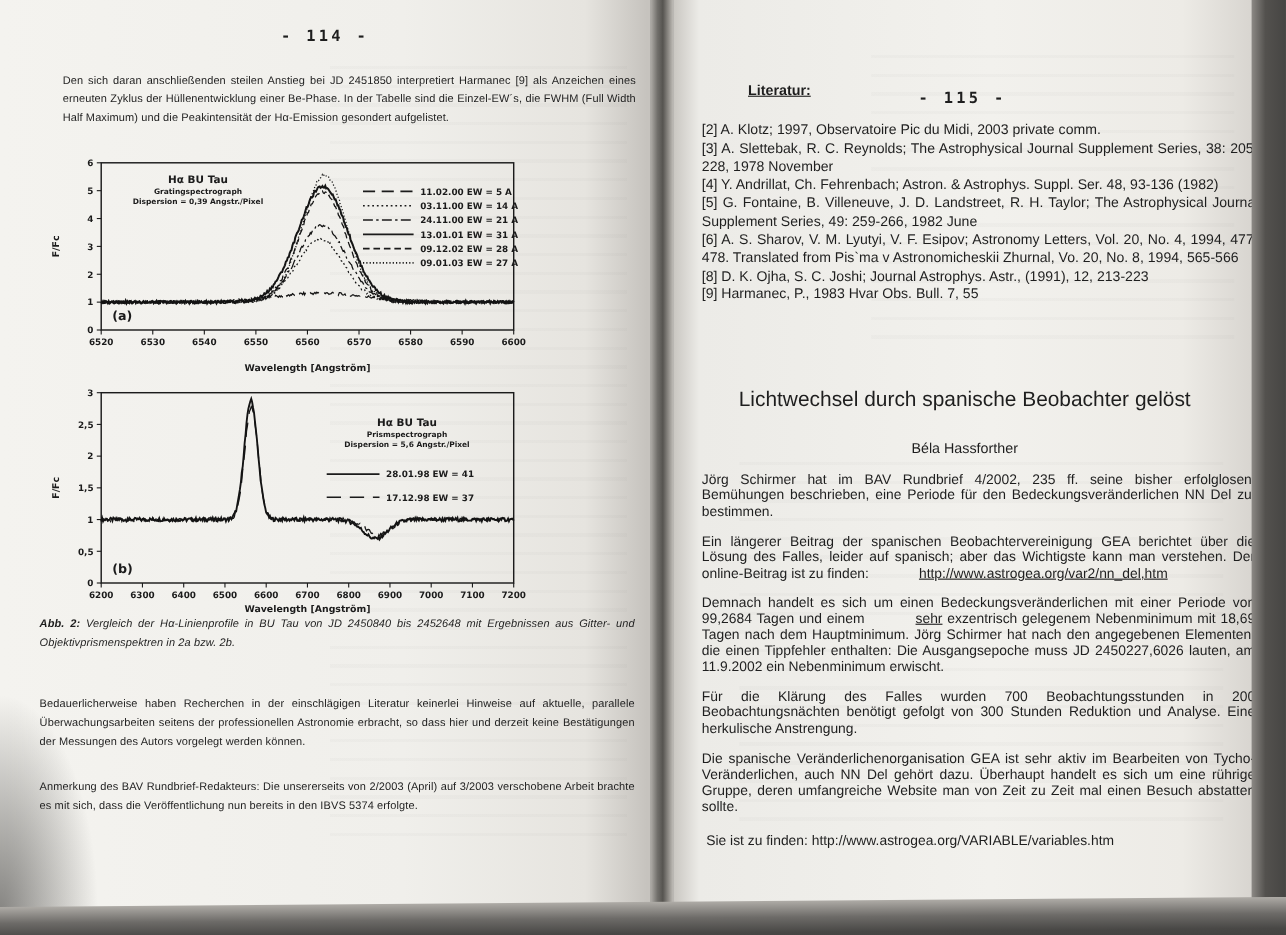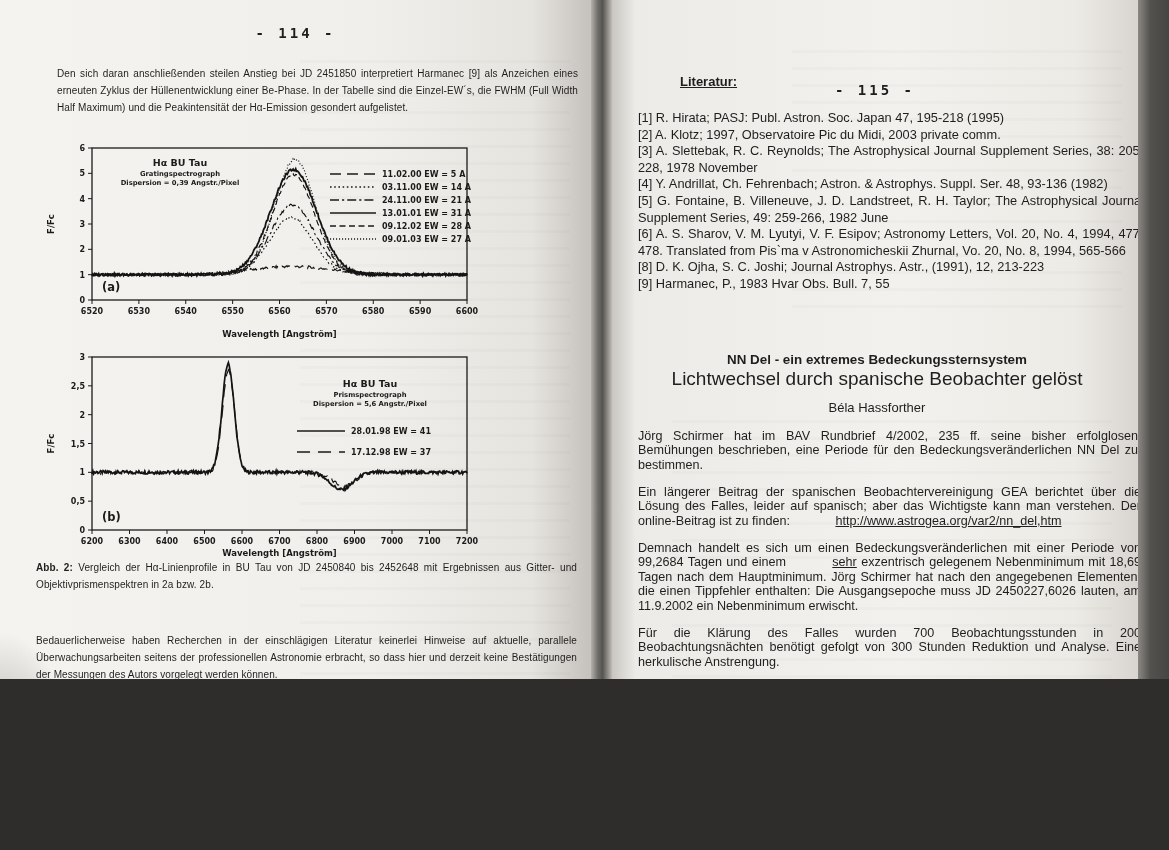--- a/index.html
+++ b/index.html
@@ -1,16 +1,16 @@
 <!DOCTYPE html>
 <html><head>
 <meta charset="utf-8">
 <style>
   html,body{margin:0;padding:0;background:#2e2d2b;}
-  .scan{position:relative;width:1169px;height:679px;overflow:hidden;
+  .scan{position:relative;width:1169px;height:850px;overflow:hidden;
         background:#737373;font-family:"Liberation Sans",sans-serif;color:#1e1e1e;}
 
   
   .page-left{position:absolute;left:0;top:0;width:591px;height:828px;
     background:linear-gradient(90deg,#f4f3ef 0%,#f0efeb 62%,#e6e4df 90%,#c6c3be 99.5%);}
   .page-right{position:absolute;left:612px;top:0;width:526px;height:824px;
     background:linear-gradient(90deg,#c9c6c1 0%,#ecebe7 4.5%,#f2f1ed 55%,#edebe6 88%,#d8d5d0 100%);}
   .gutter{position:absolute;left:591px;top:0;width:21px;height:850px;
     background:linear-gradient(90deg,#b4b1ac,#716f6b 32%,#565450 55%,#908d88 80%,#bfbcb7);}
   .edge-right{position:absolute;left:1138px;top:0;width:31px;height:850px;
@@ -162,50 +162,48 @@
           <text x="57" y="172" class="cpanel">(b)</text>
           <line x1="252" y1="82" x2="300" y2="82" stroke="#1b1b1b" stroke-width="1.5" stroke-dasharray="none"></line>
           <text x="306" y="85" class="clegend">28.01.98 EW = 41</text>
           <path d="M47.0 125.1L47.9 121.9L48.7 124.9L49.6 123.1L50.4 123.8L51.3 123.5L52.1 122.9L53.0 124.5L53.8 123.9L54.7 123.2L55.5 121.7L56.4 122.2L57.2 124.4L58.1 121.6L58.9 122.2L59.8 123.5L60.6 121.9L61.5 123.6L62.3 122.8L63.2 123.9L64.0 122.4L64.9 123.1L65.8 122.8L66.6 123.6L67.5 124.6L68.3 123.9L69.2 123.3L70.0 125.1L70.9 124.5L71.7 123.6L72.6 121.7L73.4 122.6L74.3 124.1L75.1 123.6L76.0 124.4L76.8 123.1L77.7 121.7L78.5 121.9L79.4 123.4L80.2 122.4L81.1 123.0L81.9 121.8L82.8 123.5L83.6 124.3L84.5 122.7L85.4 122.3L86.2 124.1L87.1 123.3L87.9 124.6L88.8 124.7L89.6 124.0L90.5 124.7L91.3 122.3L92.2 123.1L93.0 123.7L93.9 122.0L94.7 123.4L95.6 124.3L96.4 124.0L97.3 124.5L98.1 124.5L99.0 124.8L99.8 122.3L100.7 125.0L101.5 124.8L102.4 124.8L103.3 123.0L104.1 124.2L105.0 123.7L105.8 123.9L106.7 123.8L107.5 123.3L108.4 124.5L109.2 125.0L110.1 124.4L110.9 123.0L111.8 124.5L112.6 122.7L113.5 124.4L114.3 124.9L115.2 122.5L116.0 123.6L116.9 124.8L117.7 124.1L118.6 124.7L119.4 123.8L120.3 123.4L121.1 123.8L122.0 123.5L122.9 121.9L123.7 122.2L124.6 124.6L125.4 123.2L126.3 122.5L127.1 122.4L128.0 122.5L128.8 121.9L129.7 124.6L130.5 124.9L131.4 123.4L132.2 124.1L133.1 121.8L133.9 124.8L134.8 124.5L135.6 123.3L136.5 122.0L137.3 123.9L138.2 123.1L139.0 122.6L139.9 121.8L140.8 124.3L141.6 122.8L142.5 124.9L143.3 125.0L144.2 123.3L145.0 123.5L145.9 123.4L146.7 121.9L147.6 123.7L148.4 121.6L149.3 124.1L150.1 122.4L151.0 121.7L151.8 124.7L152.7 125.1L153.5 122.5L154.4 124.0L155.2 124.3L156.1 121.8L156.9 124.1L157.8 123.6L158.6 122.2L159.5 122.3L160.4 124.9L161.2 123.0L162.1 122.0L162.9 124.2L163.8 121.7L164.6 121.3L165.5 123.0L166.3 121.4L167.2 119.2L168.0 117.8L168.9 115.6L169.7 115.8L170.6 110.4L171.4 105.9L172.3 100.7L173.1 95.9L174.0 89.4L174.8 80.1L175.7 74.7L176.5 65.4L177.4 53.9L178.3 45.3L179.1 35.4L180.0 27.5L180.8 22.6L181.7 19.0L182.5 16.1L183.4 13.6L184.2 16.5L185.1 21.9L185.9 26.0L186.8 34.3L187.6 41.7L188.5 49.7L189.3 59.0L190.2 69.0L191.0 77.3L191.9 87.7L192.7 92.5L193.6 98.4L194.4 104.0L195.3 109.5L196.1 112.6L197.0 117.0L197.9 118.4L198.7 118.0L199.6 121.3L200.4 120.0L201.3 122.3L202.1 121.9L203.0 121.7L203.8 124.8L204.7 124.6L205.5 121.8L206.4 122.5L207.2 123.5L208.1 124.6L208.9 122.9L209.8 124.4L210.6 123.1L211.5 124.7L212.3 121.7L213.2 122.9L214.0 124.0L214.9 122.3L215.8 124.5L216.6 123.4L217.5 123.0L218.3 124.5L219.2 123.3L220.0 123.8L220.9 122.1L221.7 122.8L222.6 124.1L223.4 122.0L224.3 121.7L225.1 123.6L226.0 124.1L226.8 124.3L227.7 122.2L228.5 122.3L229.4 123.0L230.2 124.3L231.1 121.6L231.9 124.7L232.8 122.1L233.6 123.8L234.5 122.9L235.4 123.4L236.2 124.1L237.1 122.5L237.9 123.4L238.8 123.3L239.6 124.8L240.5 123.3L241.3 122.2L242.2 123.7L243.0 122.1L243.9 123.1L244.7 122.5L245.6 123.7L246.4 123.9L247.3 123.0L248.1 124.3L249.0 123.6L249.8 122.9L250.7 123.7L251.5 122.8L252.4 122.6L253.3 123.4L254.1 124.7L255.0 123.9L255.8 123.9L256.7 122.5L257.5 121.8L258.4 123.2L259.2 123.1L260.1 122.5L260.9 124.1L261.8 123.0L262.6 125.1L263.5 121.9L264.3 122.0L265.2 122.5L266.0 124.3L266.9 125.0L267.7 124.6L268.6 123.8L269.4 125.9L270.3 124.2L271.1 123.1L272.0 123.5L272.9 125.3L273.7 127.3L274.6 126.8L275.4 126.0L276.3 126.4L277.1 127.7L278.0 128.7L278.8 128.3L279.7 129.8L280.5 129.7L281.4 130.5L282.2 131.4L283.1 130.9L283.9 133.0L284.8 134.4L285.6 134.7L286.5 136.4L287.3 136.4L288.2 137.4L289.0 137.8L289.9 136.7L290.8 138.5L291.6 139.7L292.5 140.5L293.3 140.5L294.2 139.7L295.0 140.4L295.9 139.2L296.7 139.8L297.6 140.3L298.4 141.0L299.3 138.4L300.1 141.3L301.0 140.0L301.8 137.4L302.7 139.3L303.5 138.2L304.4 135.4L305.2 136.2L306.1 135.0L306.9 133.7L307.8 134.6L308.6 133.4L309.5 131.3L310.4 129.8L311.2 130.8L312.1 129.5L312.9 129.5L313.8 129.0L314.6 127.5L315.5 125.9L316.3 128.3L317.2 127.7L318.0 124.8L318.9 124.2L319.7 124.2L320.6 123.6L321.4 123.8L322.3 125.1L323.1 124.0L324.0 124.8L324.8 123.3L325.7 123.1L326.5 123.3L327.4 122.6L328.3 122.3L329.1 124.0L330.0 122.6L330.8 122.2L331.7 124.1L332.5 121.9L333.4 124.0L334.2 121.7L335.1 123.2L335.9 122.0L336.8 122.1L337.6 122.6L338.5 124.0L339.3 122.2L340.2 123.5L341.0 123.2L341.9 123.2L342.7 124.4L343.6 124.2L344.4 122.8L345.3 122.7L346.1 123.6L347.0 122.3L347.9 123.8L348.7 123.8L349.6 123.5L350.4 122.0L351.3 122.5L352.1 124.4L353.0 123.8L353.8 123.7L354.7 122.1L355.5 123.3L356.4 124.7L357.2 122.3L358.1 124.6L358.9 123.3L359.8 124.6L360.6 122.0L361.5 122.4L362.3 121.8L363.2 123.8L364.0 122.0L364.9 122.9L365.8 124.0L366.6 121.9L367.5 123.6L368.3 123.6L369.2 122.0L370.0 123.4L370.9 121.8L371.7 125.0L372.6 124.9L373.4 124.1L374.3 124.6L375.1 122.2L376.0 124.1L376.8 121.7L377.7 122.8L378.5 122.2L379.4 123.2L380.2 124.3L381.1 124.3L381.9 124.3L382.8 124.2L383.6 124.4L384.5 122.8L385.4 123.2L386.2 122.2L387.1 122.5L387.9 124.6L388.8 122.5L389.6 123.1L390.5 122.9L391.3 123.5L392.2 123.0L393.0 125.0L393.9 122.4L394.7 122.1L395.6 123.6L396.4 123.8L397.3 124.4L398.1 122.4L399.0 122.0L399.8 124.1L400.7 122.9L401.5 122.0L402.4 122.4L403.3 123.2L404.1 122.8L405.0 123.8L405.8 123.7L406.7 123.9L407.5 122.5L408.4 124.9L409.2 123.9L410.1 123.0L410.9 122.1L411.8 121.7L412.6 122.3L413.5 122.2L414.3 124.8L415.2 124.7L416.0 124.2L416.9 122.5L417.7 124.9L418.6 123.0L419.4 122.8L420.3 122.6L421.1 122.6L422.0 124.3" fill="none" stroke="#141414" stroke-width="1.7" stroke-dasharray="none"></path>
           <line x1="252" y1="103" x2="300" y2="103" stroke="#1b1b1b" stroke-width="1.5" stroke-dasharray="13,8"></line>
           <text x="306" y="106" class="clegend">17.12.98 EW = 37</text>
           <path d="M47.0 124.4L47.9 122.5L48.7 123.1L49.6 123.5L50.4 124.1L51.3 122.2L52.1 122.5L53.0 123.3L53.8 123.3L54.7 123.3L55.5 125.0L56.4 123.0L57.2 122.9L58.1 123.7L58.9 122.1L59.8 123.9L60.6 123.6L61.5 124.2L62.3 121.6L63.2 122.6L64.0 122.1L64.9 122.1L65.8 124.9L66.6 122.9L67.5 121.8L68.3 124.3L69.2 122.4L70.0 124.5L70.9 121.9L71.7 124.4L72.6 123.9L73.4 123.1L74.3 123.8L75.1 123.7L76.0 123.1L76.8 124.7L77.7 122.9L78.5 121.7L79.4 124.2L80.2 124.2L81.1 122.4L81.9 122.1L82.8 122.8L83.6 124.8L84.5 123.3L85.4 122.3L86.2 122.5L87.1 124.8L87.9 123.6L88.8 121.7L89.6 121.9L90.5 123.4L91.3 123.8L92.2 123.4L93.0 124.8L93.9 121.9L94.7 124.0L95.6 123.9L96.4 122.9L97.3 123.0L98.1 123.3L99.0 124.1L99.8 121.8L100.7 121.8L101.5 124.6L102.4 122.6L103.3 124.8L104.1 121.6L105.0 123.2L105.8 123.7L106.7 123.0L107.5 123.5L108.4 123.5L109.2 125.0L110.1 122.5L110.9 123.9L111.8 124.2L112.6 122.2L113.5 121.7L114.3 124.1L115.2 124.8L116.0 123.2L116.9 123.8L117.7 122.7L118.6 122.4L119.4 122.9L120.3 122.9L121.1 124.6L122.0 123.5L122.9 123.1L123.7 124.5L124.6 124.1L125.4 121.8L126.3 122.9L127.1 122.8L128.0 122.2L128.8 123.8L129.7 122.2L130.5 123.5L131.4 124.1L132.2 123.0L133.1 124.9L133.9 123.8L134.8 122.0L135.6 124.4L136.5 121.9L137.3 122.8L138.2 122.4L139.0 124.8L139.9 122.7L140.8 121.8L141.6 123.1L142.5 123.2L143.3 122.9L144.2 122.9L145.0 121.7L145.9 121.9L146.7 125.0L147.6 122.2L148.4 121.9L149.3 124.0L150.1 124.6L151.0 121.6L151.8 123.0L152.7 122.5L153.5 123.0L154.4 122.4L155.2 123.0L156.1 124.0L156.9 124.4L157.8 124.7L158.6 123.7L159.5 121.9L160.4 123.6L161.2 124.0L162.1 124.8L162.9 124.7L163.8 122.7L164.6 122.5L165.5 122.7L166.3 122.2L167.2 122.3L168.0 121.1L168.9 116.5L169.7 117.5L170.6 114.2L171.4 109.6L172.3 105.5L173.1 100.8L174.0 95.5L174.8 87.5L175.7 77.8L176.5 71.0L177.4 63.1L178.3 54.4L179.1 43.2L180.0 37.7L180.8 31.6L181.7 25.3L182.5 23.6L183.4 20.6L184.2 21.9L185.1 25.4L185.9 27.8L186.8 35.9L187.6 42.2L188.5 49.2L189.3 57.8L190.2 69.4L191.0 75.0L191.9 83.9L192.7 93.3L193.6 99.5L194.4 104.2L195.3 107.4L196.1 113.6L197.0 114.0L197.9 116.0L198.7 119.8L199.6 120.6L200.4 122.4L201.3 122.8L202.1 123.4L203.0 122.0L203.8 122.4L204.7 124.0L205.5 122.2L206.4 123.2L207.2 122.9L208.1 122.5L208.9 125.0L209.8 122.4L210.6 122.9L211.5 121.8L212.3 122.2L213.2 122.3L214.0 122.6L214.9 122.3L215.8 123.1L216.6 123.7L217.5 122.9L218.3 123.3L219.2 121.9L220.0 122.6L220.9 124.7L221.7 124.1L222.6 122.0L223.4 122.9L224.3 121.9L225.1 124.8L226.0 124.6L226.8 124.8L227.7 124.9L228.5 124.2L229.4 123.2L230.2 123.2L231.1 123.6L231.9 123.6L232.8 121.8L233.6 124.7L234.5 122.2L235.4 122.4L236.2 121.7L237.1 122.3L237.9 122.1L238.8 123.0L239.6 123.7L240.5 123.3L241.3 123.4L242.2 122.5L243.0 124.3L243.9 123.0L244.7 123.7L245.6 124.3L246.4 122.3L247.3 123.2L248.1 122.4L249.0 124.2L249.8 124.1L250.7 123.0L251.5 121.7L252.4 121.9L253.3 122.5L254.1 124.8L255.0 121.7L255.8 123.1L256.7 124.4L257.5 122.6L258.4 124.3L259.2 124.5L260.1 124.2L260.9 124.9L261.8 123.4L262.6 124.4L263.5 123.5L264.3 123.8L265.2 125.2L266.0 124.0L266.9 121.9L267.7 123.4L268.6 124.7L269.4 124.0L270.3 123.2L271.1 124.3L272.0 125.3L272.9 123.4L273.7 124.1L274.6 125.4L275.4 124.8L276.3 125.8L277.1 125.6L278.0 127.0L278.8 127.6L279.7 127.2L280.5 127.7L281.4 127.4L282.2 126.9L283.1 129.6L283.9 130.6L284.8 129.3L285.6 129.7L286.5 129.1L287.3 131.6L288.2 133.5L289.0 132.4L289.9 132.2L290.8 132.5L291.6 134.2L292.5 135.7L293.3 136.1L294.2 135.4L295.0 135.0L295.9 136.3L296.7 137.8L297.6 138.0L298.4 137.3L299.3 137.1L300.1 137.9L301.0 136.2L301.8 137.7L302.7 136.2L303.5 134.6L304.4 134.9L305.2 135.1L306.1 134.9L306.9 133.0L307.8 132.9L308.6 134.3L309.5 130.7L310.4 130.2L311.2 130.5L312.1 131.7L312.9 130.8L313.8 130.5L314.6 127.9L315.5 126.7L316.3 126.1L317.2 127.6L318.0 125.6L318.9 124.7L319.7 127.2L320.6 125.5L321.4 125.5L322.3 126.4L323.1 125.3L324.0 124.9L324.8 125.3L325.7 122.7L326.5 123.1L327.4 122.3L328.3 124.6L329.1 123.1L330.0 123.8L330.8 124.7L331.7 122.5L332.5 123.0L333.4 124.8L334.2 124.7L335.1 123.6L335.9 124.8L336.8 122.7L337.6 122.3L338.5 124.0L339.3 121.9L340.2 124.0L341.0 124.5L341.9 121.7L342.7 124.5L343.6 124.6L344.4 122.6L345.3 123.0L346.1 122.7L347.0 123.4L347.9 122.5L348.7 122.4L349.6 123.8L350.4 123.8L351.3 124.4L352.1 123.5L353.0 123.9L353.8 124.1L354.7 122.7L355.5 122.4L356.4 123.1L357.2 124.9L358.1 123.7L358.9 121.7L359.8 123.0L360.6 122.8L361.5 122.2L362.3 122.0L363.2 122.9L364.0 123.2L364.9 122.0L365.8 121.7L366.6 123.8L367.5 122.4L368.3 122.6L369.2 122.5L370.0 124.8L370.9 122.9L371.7 123.9L372.6 123.8L373.4 122.3L374.3 122.8L375.1 123.6L376.0 122.2L376.8 124.6L377.7 124.0L378.5 123.6L379.4 124.3L380.2 124.5L381.1 122.8L381.9 123.2L382.8 121.7L383.6 124.3L384.5 122.5L385.4 122.8L386.2 122.7L387.1 123.5L387.9 122.6L388.8 123.7L389.6 122.5L390.5 124.0L391.3 124.9L392.2 122.2L393.0 121.7L393.9 123.1L394.7 123.9L395.6 122.4L396.4 123.8L397.3 122.4L398.1 124.7L399.0 122.0L399.8 124.2L400.7 124.5L401.5 121.8L402.4 122.1L403.3 122.0L404.1 123.4L405.0 124.8L405.8 123.8L406.7 122.8L407.5 124.5L408.4 122.8L409.2 122.5L410.1 122.1L410.9 123.9L411.8 122.2L412.6 121.7L413.5 123.0L414.3 123.9L415.2 122.3L416.0 123.4L416.9 123.8L417.7 121.7L418.6 122.9L419.4 123.2L420.3 122.4L421.1 122.5L422.0 123.4" fill="none" stroke="#141414" stroke-width="1.15" stroke-dasharray="13,8"></path>
         </svg>
     </div>
 
-    <p class="body-text abs" style="left:36px;top:560px;width:541px;">
+    <p class="body-text abs" style="left:36px;top:560px;width:541px;font-style:italic;">
       <span class="b">Abb. 2:</span><span> Vergleich der Hα-Linienprofile in BU Tau von JD 2450840 bis 2452648 mit Ergebnissen aus Gitter- und Objektivprismenspektren in 2a bzw. 2b.</span>
     </p>
 
     <p class="body-text abs" style="left:36px;top:633px;width:541px;">Bedauerlicherweise haben Recherchen in der einschlägigen Literatur keinerlei Hinweise auf aktuelle, parallele Überwachungsarbeiten seitens der professionellen Astronomie erbracht, so dass hier und derzeit keine Bestätigungen der Messungen des Autors vorgelegt werden können.</p>
 
     <p class="body-text abs" style="left:36px;top:708px;width:541px;">Anmerkung des BAV Rundbrief-Redakteurs: Die unsererseits von 2/2003 (April) auf 3/2003 verschobene Arbeit brachte es mit sich, dass die Veröffentlichung nun bereits in den IBVS 5374 erfolgte.</p>
   </div>
 
   <div class="page-right">
     <div class="bleed" style="left:180px;top:50px;width:330px;height:260px;"></div>
     <div class="bleed" style="left:60px;top:420px;width:440px;height:330px;"></div>
 
     <div class="pagenum abs" style="top:38px;left:0;margin-top:44px;">- 115 -</div>
 
     <p class="abs b u" style="left:26px;top:74px;font-size:13px;">Literatur:</p>
 
     <div class="abs" style="left:26px;top:110px;width:506px;">
-        <p class="ref">[1] R. Hirata; PASJ: Publ. Astron. Soc. Japan 47, 195-218 (1995)</p>
         <p class="ref">[2] A. Klotz; 1997, Observatoire Pic du Midi, 2003 private comm.</p>
         <p class="ref">[3] A. Slettebak, R. C. Reynolds; The Astrophysical Journal Supplement Series, 38: 205-228, 1978 November</p>
         <p class="ref">[4] Y. Andrillat, Ch. Fehrenbach; Astron. &amp; Astrophys. Suppl. Ser. 48, 93-136 (1982)</p>
         <p class="ref">[5] G. Fontaine, B. Villeneuve, J. D. Landstreet, R. H. Taylor; The Astrophysical Journal Supplement Series, 49: 259-266, 1982 June</p>
         <p class="ref">[6] A. S. Sharov, V. M. Lyutyi, V. F. Esipov; Astronomy Letters, Vol. 20, No. 4, 1994, 477-478. Translated from Pis`ma v Astronomicheskii Zhurnal, Vo. 20, No. 8, 1994, 565-566</p>
         <p class="ref">[8] D. K. Ojha, S. C. Joshi; Journal Astrophys. Astr., (1991), 12, 213-223</p>
         <p class="ref">[9] Harmanec, P., 1983 Hvar Obs. Bull. 7, 55</p>
       </div>
 
     <div class="abs center" style="left:30px;top:352px;width:470px;">
-      <p class="b" style="font-size:13.4px;">NN Del - ein extremes Bedeckungssternsystem</p>
       <p style="font-size:19px;margin-top:1px;">Lichtwechsel durch spanische Beobachter gelöst</p>
     </div>
 
     <p class="abs center" style="left:30px;top:400px;width:470px;font-size:13px;">Béla Hassforther</p>
 
     <p class="art-text abs" style="left:26px;top:429px;width:500px;">Jörg Schirmer hat im BAV Rundbrief 4/2002, 235 ff. seine bisher erfolglosen Bemühungen beschrieben, eine Periode für den Bedeckungsveränderlichen NN Del zu bestimmen.</p>
 
     <p class="art-text abs" style="left:26px;top:485px;width:503px;">
       <span>Ein längerer Beitrag der spanischen Beobachtervereinigung GEA berichtet über die Lösung des Falles, leider auf spanisch; aber das Wichtigste kann man verstehen. Der online-Beitrag ist zu finden: </span><span class="u">http://www.astrogea.org/var2/nn_del,htm</span>
     </p>

